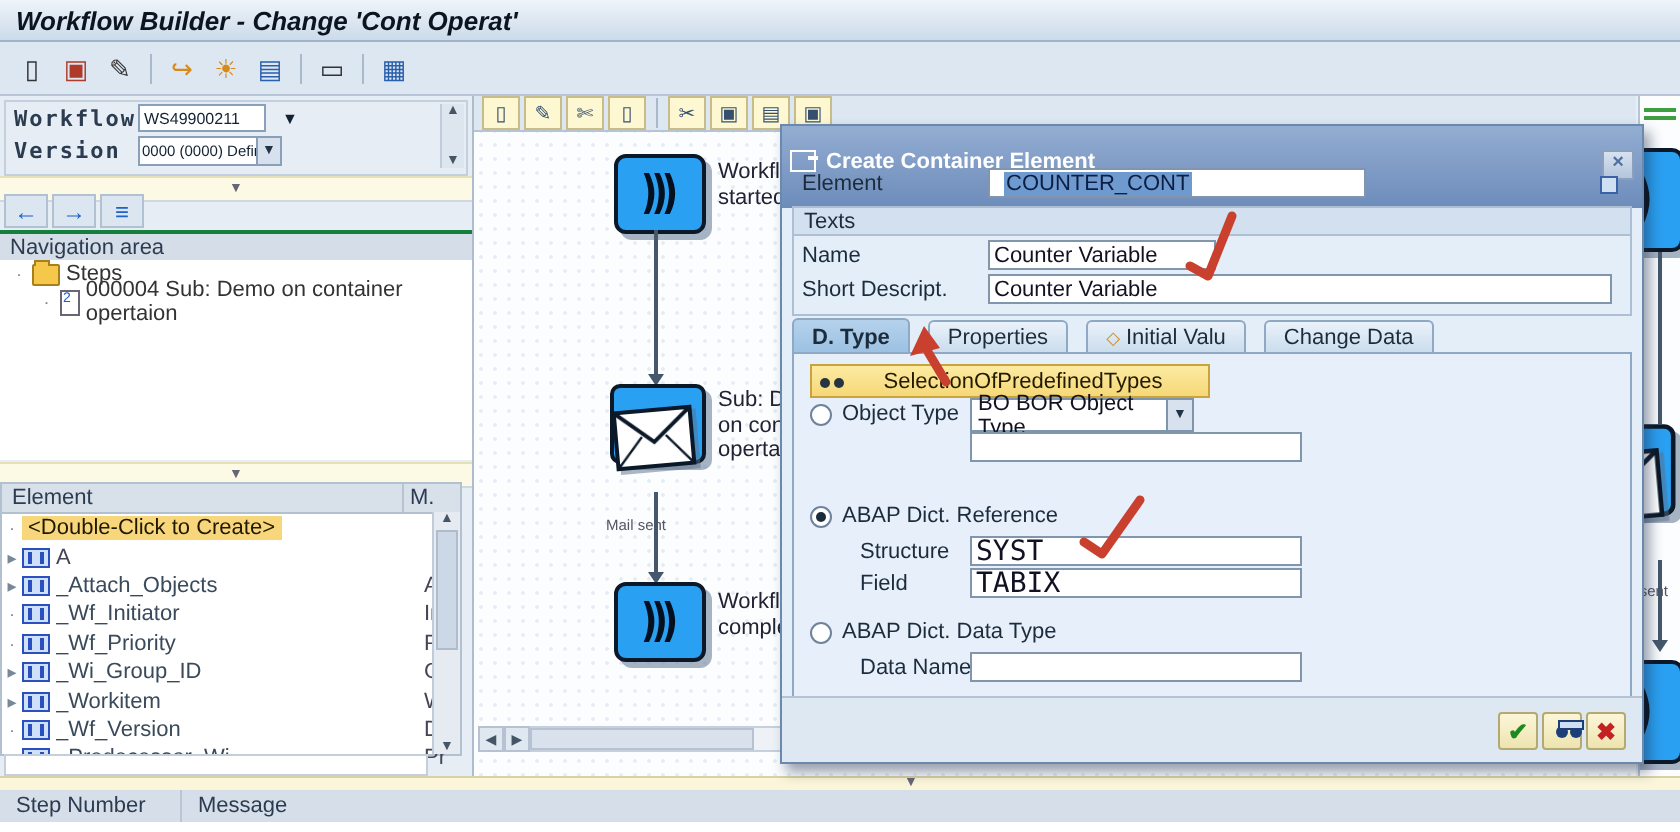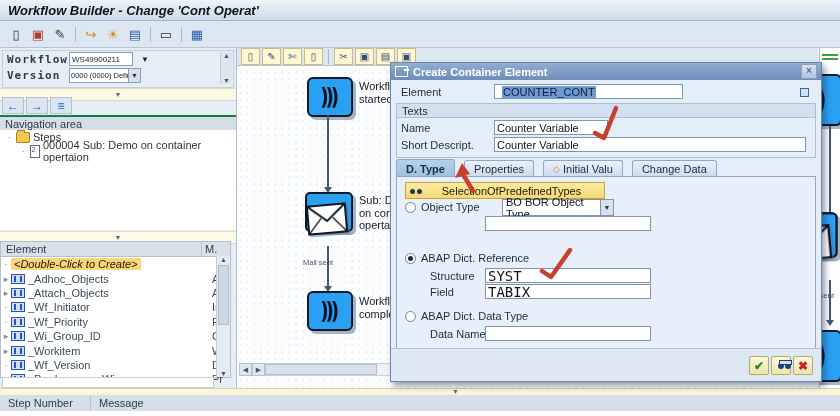--- a/index.html
+++ b/index.html
@@ -56,21 +56,21 @@
   .eg{position:absolute;left:0;top:193px;right:5px;bottom:10px;background:#fff;border:1px solid #b2c0d0;}
   .eg-h{display:flex;height:14px;background:#d8e0ea;border-bottom:1px solid #b2c0d0;color:#2c3c50;}
   .eg-h .c1{width:195px;padding-left:5px;border-right:1px solid #b8c4d2;display:flex;align-items:center;}
   .eg-h .c2{flex:1;padding-left:3px;display:flex;align-items:center;}
   .eg-row{display:flex;align-items:center;height:14.4px;color:#3a4a5a;}
   .eg-bullet{width:10px;text-align:center;color:#789;font-size:9px;}
   .eg-ico{width:12px;height:8px;border:1px solid #2a50c0;background:#cfe0fb;margin-right:3px;position:relative;}
   .eg-ico::after{content:"";position:absolute;left:2px;top:1px;right:2px;bottom:1px;border-left:2px solid #2a50c0;border-right:2px solid #2a50c0;}
   .eg-name{flex:1;white-space:nowrap;overflow:hidden;}
   .eg-m{width:18px;white-space:nowrap;overflow:hidden;color:#445;}
-  .eg-sel{background:#f8d77c;padding:0 3px;color:#201800;font-style:italic;}
+  .eg-sel{background:#f8d77c;padding:0 3px;color:#201800;}
   .eg-sb{position:absolute;right:0;top:14px;bottom:0;width:13px;background:#e6ebf2;border-left:1px solid #c0ccda;
         display:flex;flex-direction:column;align-items:center;font-size:7px;color:#456;}
   .eg-sb .thumb{width:9px;height:58px;background:#cdd8e6;border:1px solid #aebccd;margin:2px 0;}
   .eg-hsb{position:absolute;left:2px;bottom:0px;width:210px;height:9px;background:#fff;border:1px solid #c4cfdc;}
   
   .center{position:absolute;left:237px;top:48px;width:581px;height:340px;background:#fbfdff;overflow:hidden;
     background-image:radial-gradient(#e6edf4 1px,transparent 1px);background-size:7px 7px;}
   .dtb{position:absolute;left:0;top:0;right:0;height:17px;background:#dde7f1;
        border-bottom:1px solid #b6c4d6;display:flex;align-items:center;gap:2px;padding-left:4px;
        background-image:none;}
@@ -104,21 +104,21 @@
   .msghdr{position:absolute;left:0;right:0;top:395px;height:16px;background:#d6dfe9;
      border-bottom:1px solid #b2c0d0;display:flex;align-items:center;color:#2c3c50;}
   .msghdr .mc1{width:82px;padding-left:8px;border-right:1px solid #bac6d4;height:100%;display:flex;align-items:center;}
   .msghdr .mc2{padding-left:8px;}
   .msgbody{position:absolute;left:0;right:0;top:411px;bottom:0;background:#fff;}
   
   .dlg{position:absolute;left:390px;top:62px;width:430px;height:318px;background:#e4eef8;
      border:1px solid #6b88ad;box-shadow:3px 4px 6px rgba(30,45,70,.45);z-index:50;}
   .dlg-t{position:absolute;left:0;top:0;right:0;height:17px;
      background:linear-gradient(#93add2,#6d8cba);color:#fff;font-weight:bold;
-     display:flex;align-items:center;padding:0 4px;gap:5px;}
+     display:flex;align-items:flex-start;padding:12px 4px;gap:5px;}
   .dlg-ico{width:11px;height:9px;border:1px solid #fff;position:relative;}
   .dlg-ico::after{content:"";position:absolute;right:-2px;top:2px;width:5px;height:2px;background:#fff;}
   .dlg-x{margin-left:auto;width:14px;height:13px;background:linear-gradient(#d7e2f0,#b3c5dc);
      border:1px solid #8aa0bd;color:#51709c;font-weight:bold;font-size:10px;line-height:11px;text-align:center;}
   .lab{position:absolute;color:#1c2c3c;}
   .inp{position:absolute;height:13px;background:#fff;border:1px solid #8196ad;
      font-family:"Liberation Sans",sans-serif;font-size:11px;color:#112;padding:0 2px;}
   .inp.mono2{font-family:"DejaVu Sans Mono",monospace;font-size:14px;}
   .valdiv{position:absolute;height:13px;background:#fff;border:1px solid #8196ad;display:flex;align-items:center;padding:0 7px;}
   .selblue{background:#6f9ad0;color:#0b1f44;padding:0 1px;}
@@ -133,21 +133,21 @@
   .dia{color:#c98f2a;font-size:9px;}
   .tabbox{position:absolute;left:5px;top:113px;right:5px;height:172px;border:1px solid #8fa8c4;background:#e6effa;}
   .ybtn{position:absolute;left:8px;top:5px;width:190px;height:15px;
      background:linear-gradient(#fdeba2,#f5d878);border:1px solid #c9a43d;
      display:flex;align-items:center;padding:0 4px;color:#231a00;}
   .ybtn .t{flex:1;text-align:center;}
   .binoc{width:5px;height:5px;border-radius:50%;background:#26343f;box-shadow:7px 0 0 #26343f;margin-right:8px;position:relative;top:1px;}
   .radio{width:11px;height:11px;border-radius:50%;background:#fff;border:1px solid #6e839c;display:inline-block;box-sizing:border-box;}
   .radio.sel::after{content:"";display:block;width:5px;height:5px;border-radius:50%;background:#1c2c3c;margin:2px auto;}
   .rrow{position:absolute;display:flex;align-items:center;gap:5px;color:#1c2c3c;}
-  .ddl{position:absolute;height:15px;background:#fff;border:1px solid #7f94ad;display:flex;align-items:center;margin-left:17px;}
+  .ddl{position:absolute;height:15px;background:#fff;border:1px solid #7f94ad;display:flex;align-items:center;}
   .ddl .dv{flex:1;padding:0 3px;color:#112;}
   .ddl .db{width:12px;height:100%;background:#d8e2ee;border-left:1px solid #7f94ad;font-size:7px;
      display:flex;align-items:center;justify-content:center;color:#234;}
   .dlg-f{position:absolute;left:0;right:0;bottom:0;height:32px;border-top:1px solid #b4c2d4;background:#dde8f3;}
   .fbtns{position:absolute;right:8px;bottom:6px;display:flex;gap:2px;}
   .fbtn{width:18px;height:17px;background:linear-gradient(#fbf6d8,#eee4b0);border:1px solid #b4a96e;
      border-radius:2px;display:flex;align-items:center;justify-content:center;font-size:12px;}
   .fbtn .ck{color:#1d8a1d;font-weight:bold;}
   .fbtn .xx{color:#c42222;font-weight:bold;}
   .binoc2{width:6px;height:6px;border-radius:50%;background:#1d3f77;box-shadow:7px 0 0 #1d3f77;position:relative;}
@@ -239,21 +239,20 @@
       <span class="c1">Element</span>
       <span class="c2">M.</span>
     </div>
     <div class="eg-row">
       <span class="eg-bullet">·</span>
       <span class="eg-sel">&lt;Double-Click to Create&gt;</span>
     </div>
     <div class="eg-row">
       <span class="eg-bullet">▸</span>
       <span class="eg-ico"></span>
-      <span class="eg-name">_Adhoc_Objects</span>
       <span class="eg-m">A</span>
     </div>
     <div class="eg-row">
       <span class="eg-bullet">▸</span>
       <span class="eg-ico"></span>
       <span class="eg-name">_Attach_Objects</span>
       <span class="eg-m">A</span>
     </div>
     <div class="eg-row">
       <span class="eg-bullet">·</span>

